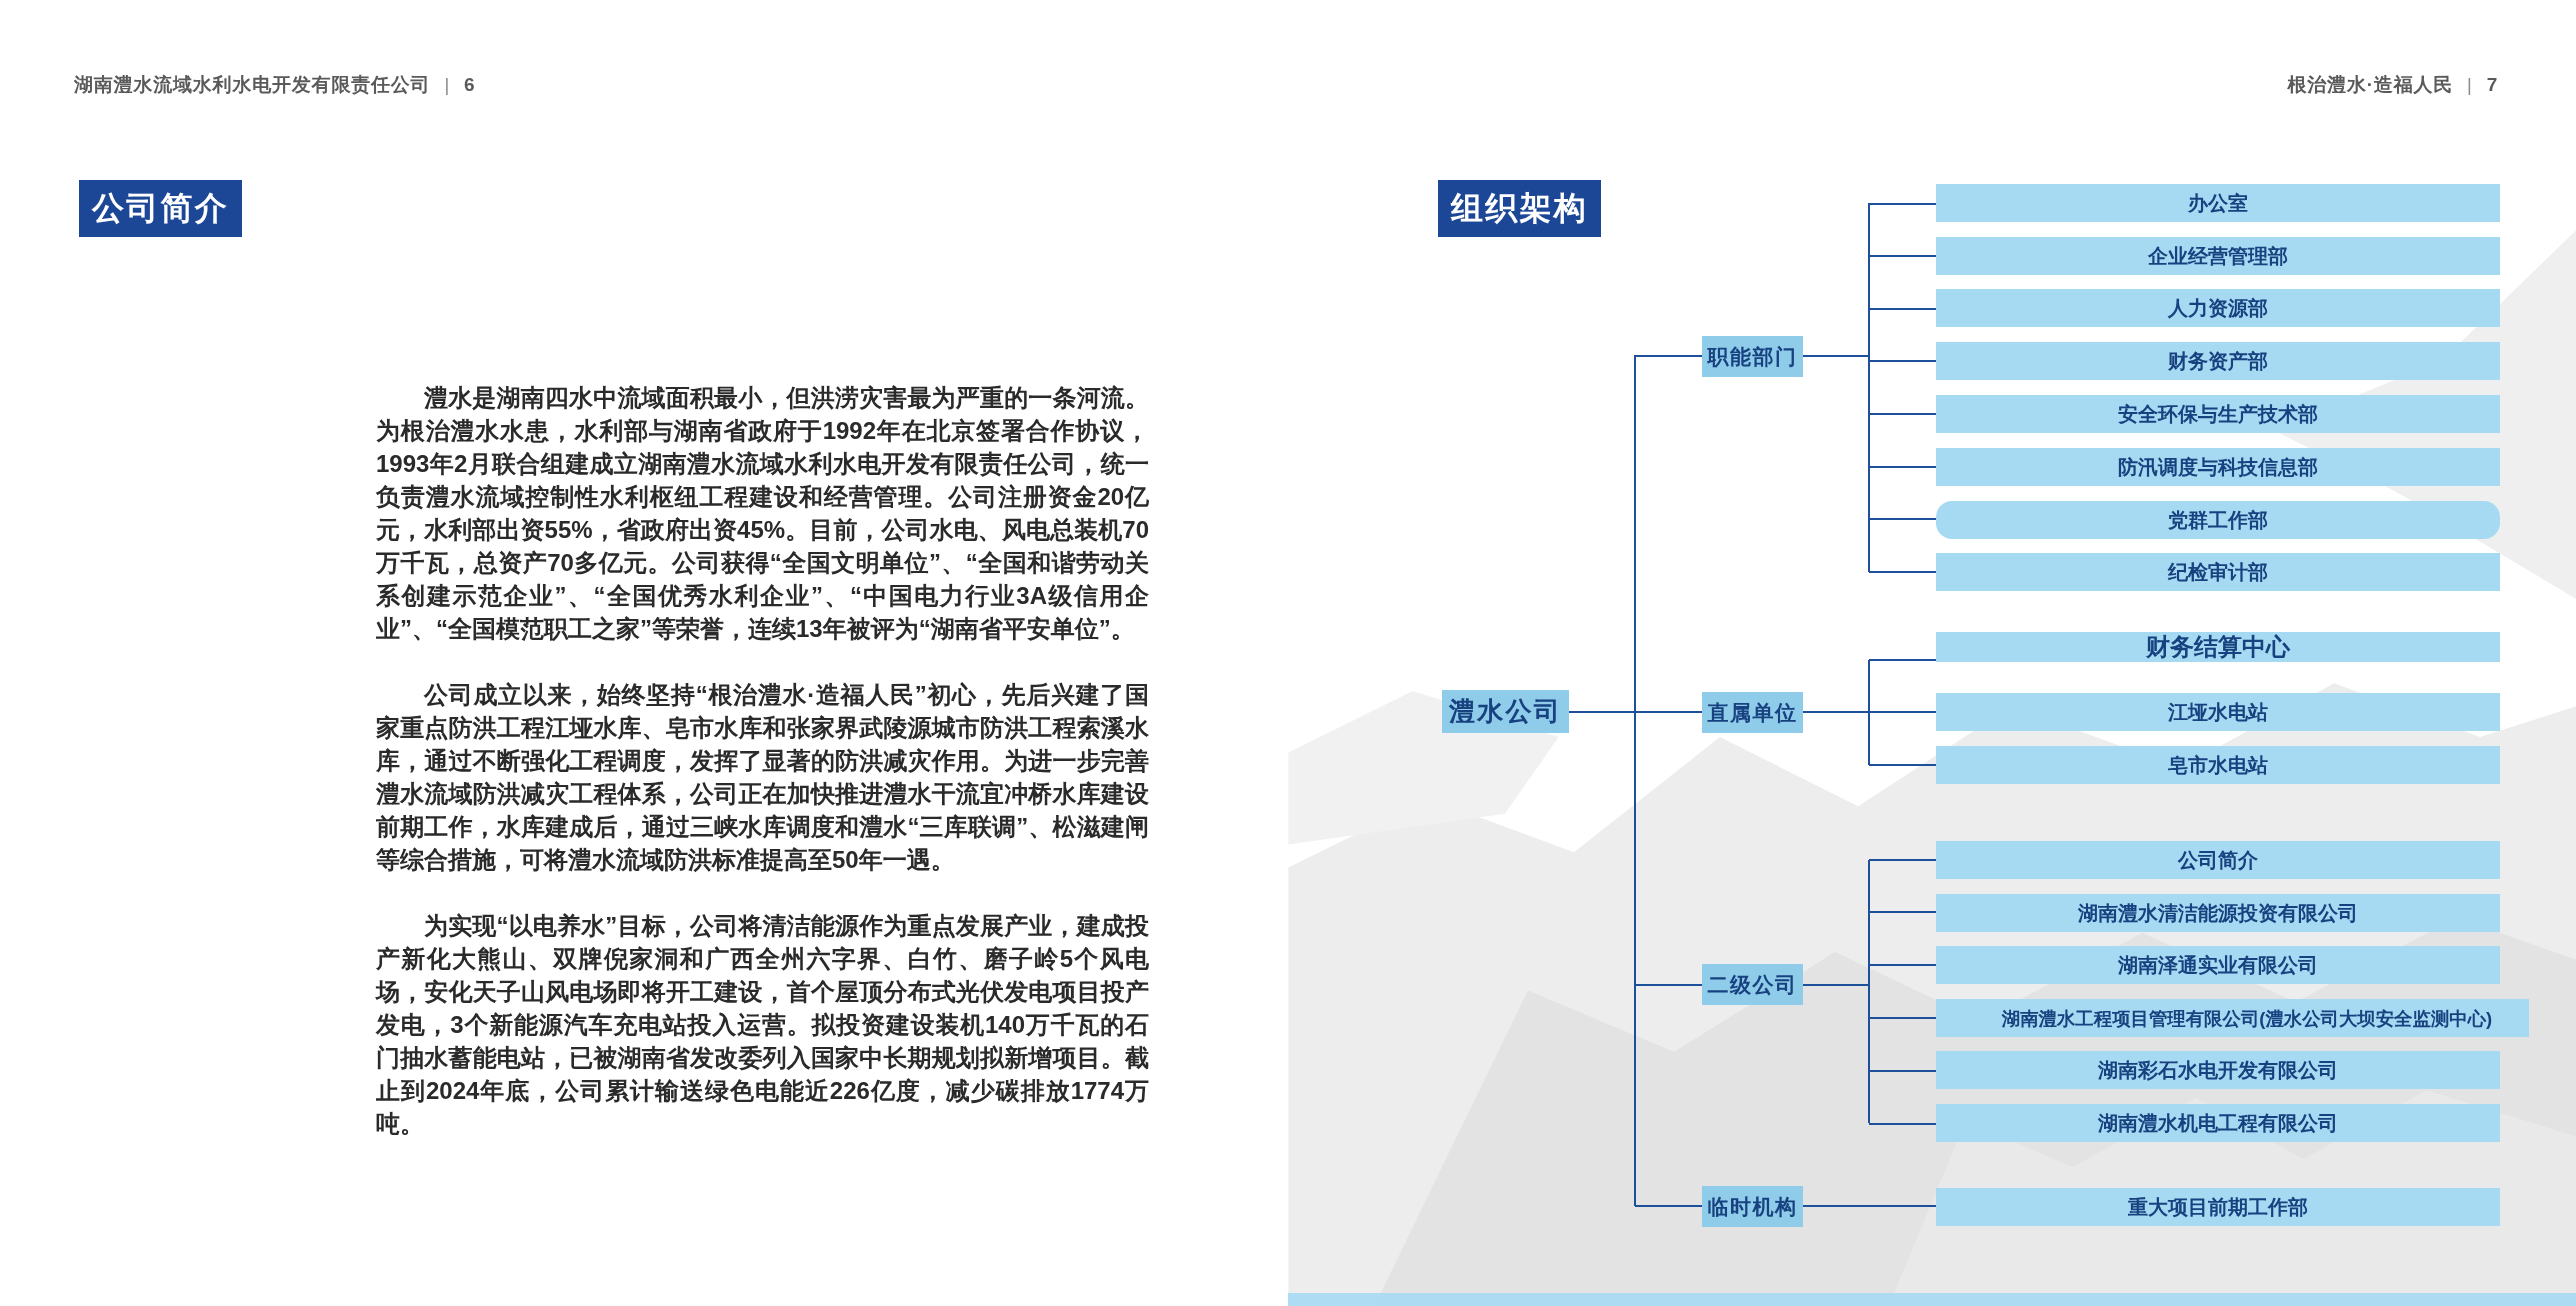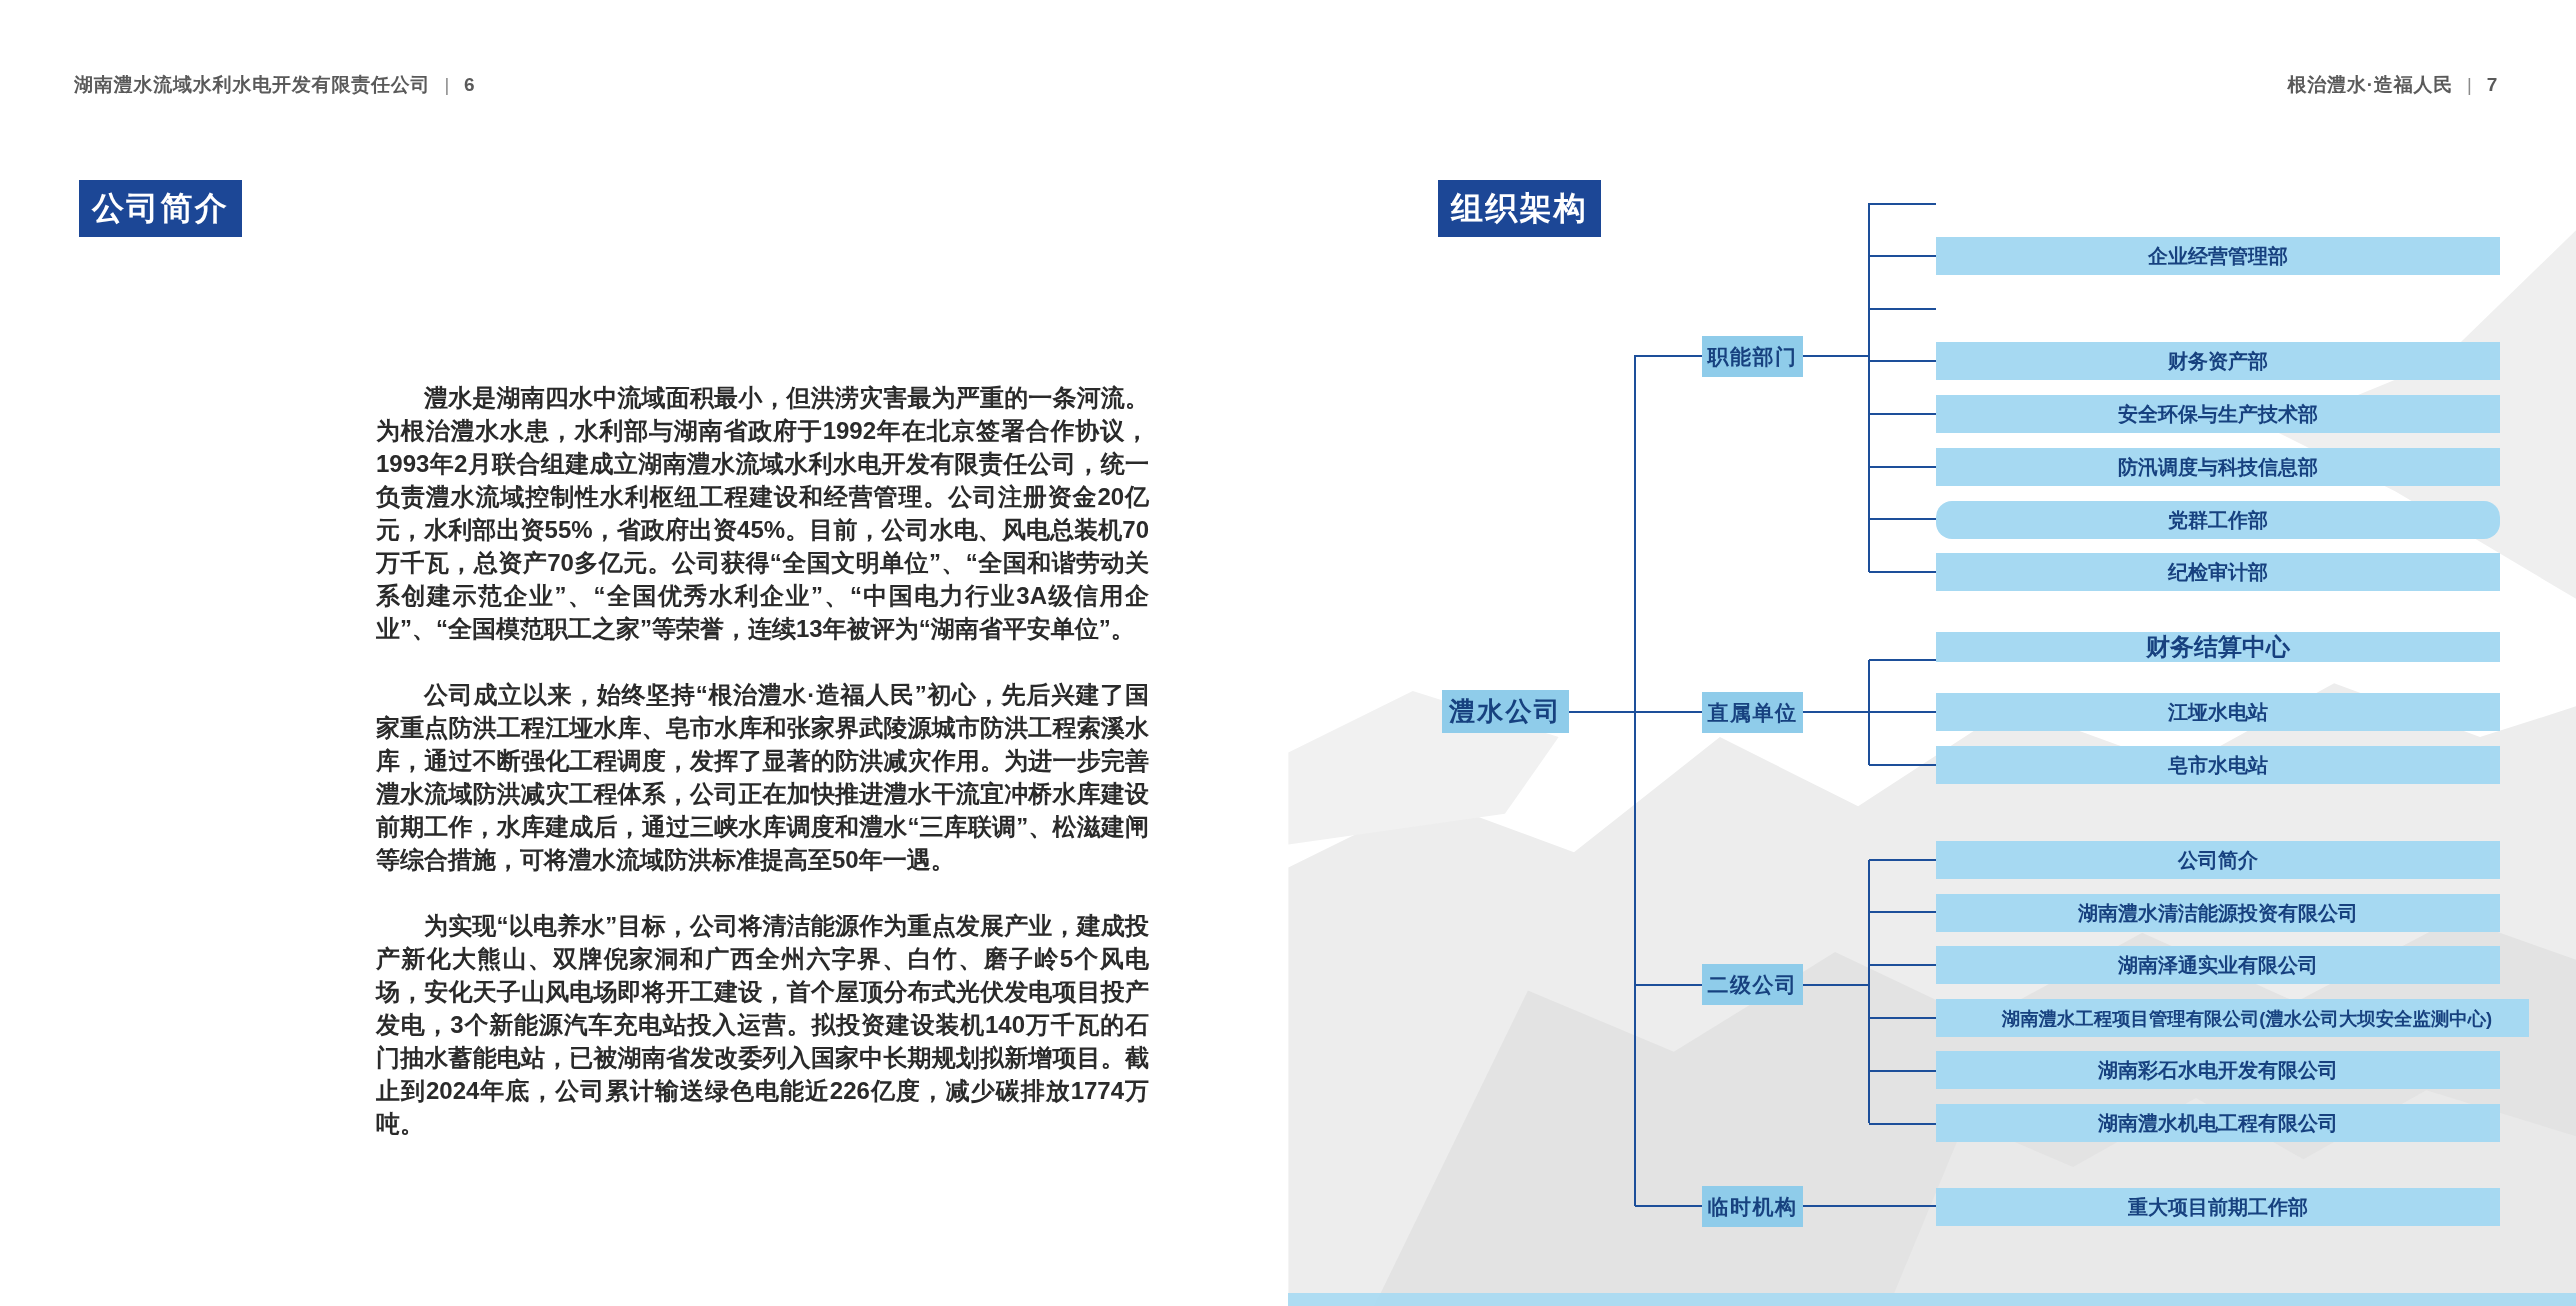--- a/index.html
+++ b/index.html
@@ -80,21 +80,23 @@
       <p>公司成立以来，始终坚持“根治澧水·造福人民”初心，先后兴建了国家重点防洪工程江垭水库、皂市水库和张家界武陵源城市防洪工程索溪水库，通过不断强化工程调度，发挥了显著的防洪减灾作用。为进一步完善澧水流域防洪减灾工程体系，公司正在加快推进澧水干流宜冲桥水库建设前期工作，水库建成后，通过三峡水库调度和澧水“三库联调”、松滋建闸等综合措施，可将澧水流域防洪标准提高至50年一遇。</p>
       <p>为实现“以电养水”目标，公司将清洁能源作为重点发展产业，建成投产新化大熊山、双牌倪家洞和广西全州六字界、白竹、磨子岭5个风电场，安化天子山风电场即将开工建设，首个屋顶分布式光伏发电项目投产发电，3个新能源汽车充电站投入运营。拟投资建设装机140万千瓦的石门抽水蓄能电站，已被湖南省发改委列入国家中长期规划拟新增项目。截止到2024年底，公司累计输送绿色电能近226亿度，减少碳排放1774万吨。</p>
     </div>
 
   <div id="org-chart">
       <div class="org-box org-root" style="left: 1442px; top: 690px; width: 127px; height: 43px;">澧水公司</div>
       <div class="org-line" style="left: 1634px; top: 355px; width: 2.3px; height: 851px;"></div>
       <div class="org-line" style="left: 1569px; top: 711px; width: 65px; height: 2.3px;"></div>
       <div class="org-box org-cat" style="left: 1702px; top: 336px; width: 101px; height: 41px;">职能部门</div>
       <div class="org-line" style="left: 1635px; top: 355px; width: 68px; height: 2.3px;"></div>
+      <div class="org-box org-item" style="left: 1936px; top: 184px; width: 564px; height: 38px; font-size: 20px;">办公室</div>
       <div class="org-box org-item" style="left: 1936px; top: 237px; width: 564px; height: 38px; font-size: 20px;">企业经营管理部</div>
+      <div class="org-box org-item" style="left: 1936px; top: 289px; width: 564px; height: 38px; font-size: 20px;">人力资源部</div>
       <div class="org-box org-item" style="left: 1936px; top: 342px; width: 564px; height: 38px; font-size: 20px;">财务资产部</div>
       <div class="org-box org-item" style="left: 1936px; top: 395px; width: 564px; height: 38px; font-size: 20px;">安全环保与生产技术部</div>
       <div class="org-box org-item" style="left: 1936px; top: 448px; width: 564px; height: 38px; font-size: 20px;">防汛调度与科技信息部</div>
       <div class="org-box org-item" style="left: 1936px; top: 501px; width: 564px; height: 38px; font-size: 20px; border-radius: 16px;">党群工作部</div>
       <div class="org-box org-item" style="left: 1936px; top: 553px; width: 564px; height: 38px; font-size: 20px;">纪检审计部</div>
       <div class="org-line" style="left: 1803px; top: 355px; width: 66px; height: 2.3px;"></div>
       <div class="org-line" style="left: 1868px; top: 203px; width: 2.3px; height: 369px;"></div>
       <div class="org-line" style="left: 1869px; top: 203px; width: 67px; height: 2.3px;"></div>
       <div class="org-line" style="left: 1869px; top: 255px; width: 67px; height: 2.3px;"></div>
       <div class="org-line" style="left: 1869px; top: 308px; width: 67px; height: 2.3px;"></div>

